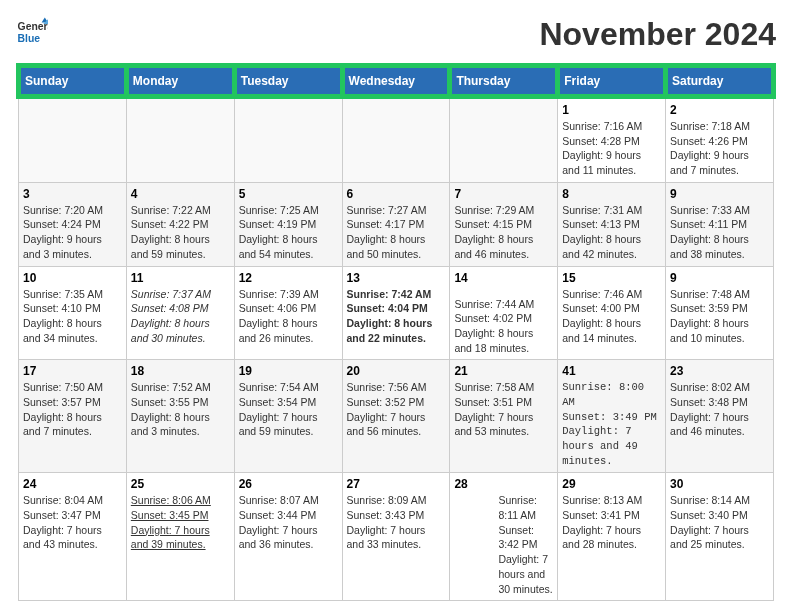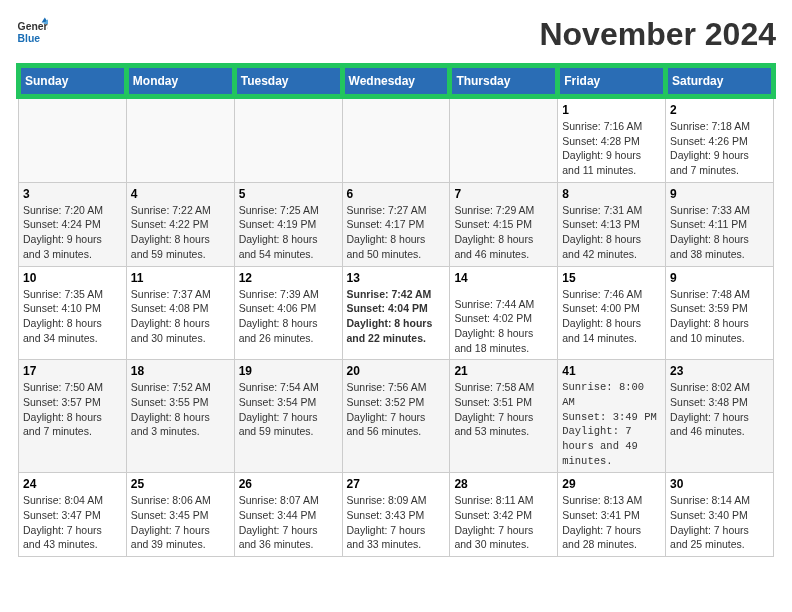--- a/index.html
+++ b/index.html
@@ -172,21 +172,21 @@
       </tr>
       <tr>
         <td>
           <span class="day-num">10</span>
           <div class="day-info" style="white-space: pre-line;">Sunrise: 7:35 AM
 Sunset: 4:10 PM
 Daylight: 8 hours and 34 minutes.</div>
         </td>
         <td>
           <span class="day-num">11</span>
-          <div class="day-info" style="white-space: pre-line;">Sunrise: 7:37 AM
+          <div class="day-info" style="white-space: pre-line; font-style: italic;">Sunrise: 7:37 AM
 Sunset: 4:08 PM
 Daylight: 8 hours and 30 minutes.</div>
         </td>
         <td>
           <span class="day-num">12</span>
           <div class="day-info" style="white-space: pre-line;">Sunrise: 7:39 AM
 Sunset: 4:06 PM
 Daylight: 8 hours and 26 minutes.</div>
         </td>
         <td>
@@ -260,39 +260,39 @@
       </tr>
       <tr>
         <td>
           <span class="day-num">24</span>
           <div class="day-info" style="white-space: pre-line;">Sunrise: 8:04 AM
 Sunset: 3:47 PM
 Daylight: 7 hours and 43 minutes.</div>
         </td>
         <td>
           <span class="day-num">25</span>
-          <div class="day-info" style="white-space: pre-line;">Sunrise: 8:06 AM
+          <div class="day-info" style="white-space: pre-line; text-decoration: underline;">Sunrise: 8:06 AM
 Sunset: 3:45 PM
 Daylight: 7 hours and 39 minutes.</div>
         </td>
         <td>
           <span class="day-num">26</span>
           <div class="day-info" style="white-space: pre-line;">Sunrise: 8:07 AM
 Sunset: 3:44 PM
 Daylight: 7 hours and 36 minutes.</div>
         </td>
         <td>
           <span class="day-num">27</span>
           <div class="day-info" style="white-space: pre-line;">Sunrise: 8:09 AM
 Sunset: 3:43 PM
 Daylight: 7 hours and 33 minutes.</div>
         </td>
         <td>
           <span class="day-num">28</span>
-          <div class="day-info" style="white-space: pre-line;">Sunrise: 8:11 AM
+          <div class="day-info" style="white-space: pre-line; margin-left: 44px;">Sunrise: 8:11 AM
 Sunset: 3:42 PM
 Daylight: 7 hours and 30 minutes.</div>
         </td>
         <td>
           <span class="day-num">29</span>
           <div class="day-info" style="white-space: pre-line;">Sunrise: 8:13 AM
 Sunset: 3:41 PM
 Daylight: 7 hours and 28 minutes.</div>
         </td>
         <td>

